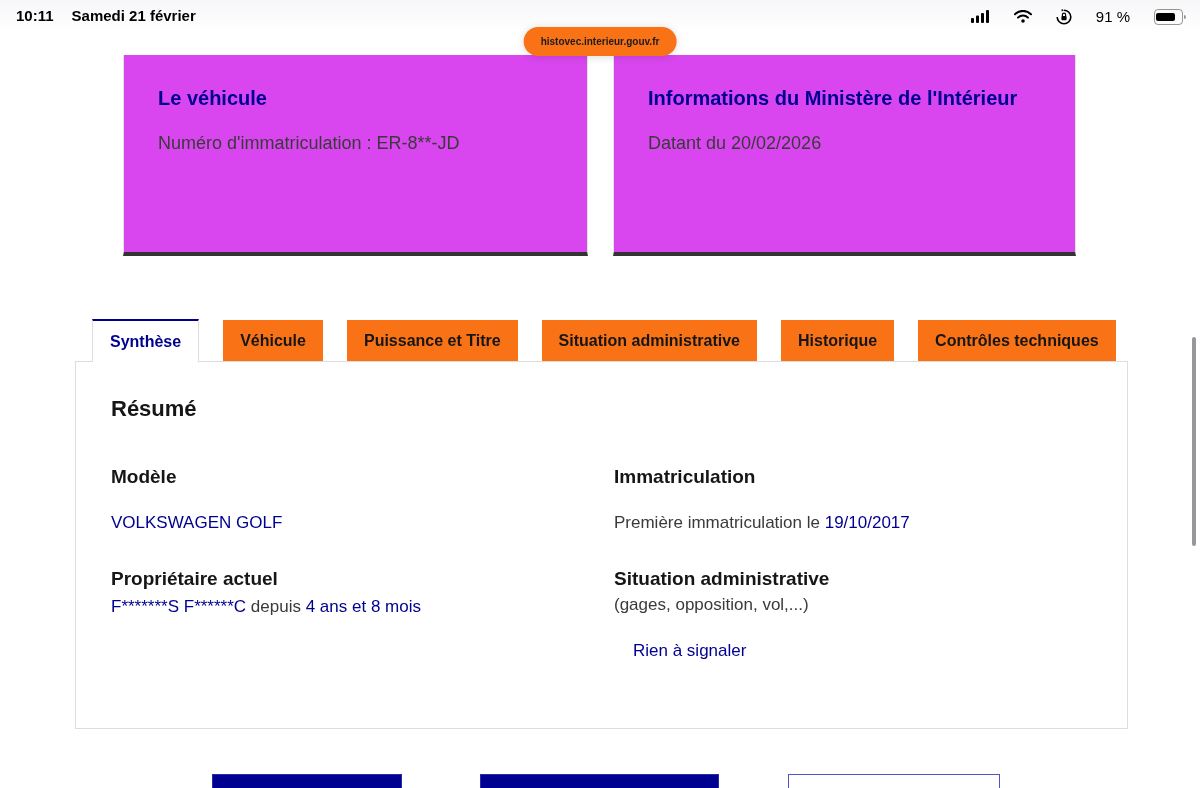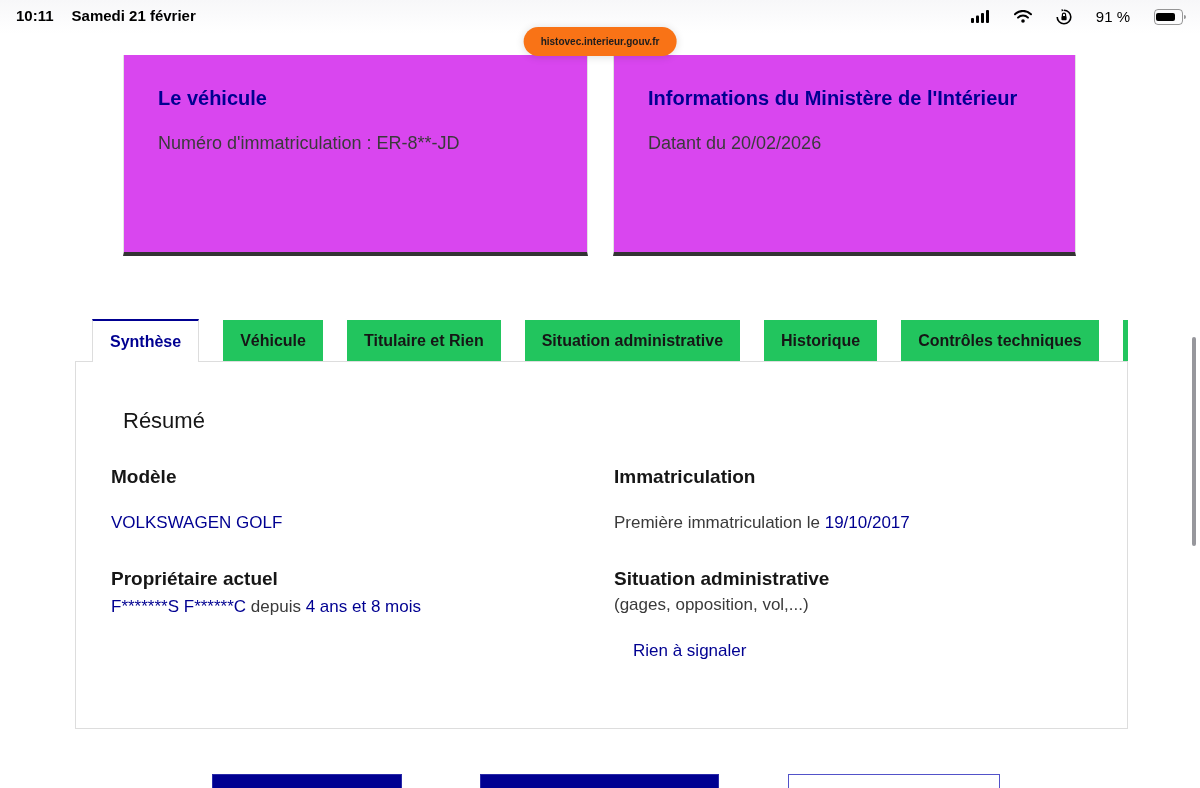--- a/index.html
+++ b/index.html
@@ -29,27 +29,27 @@
     border-left:1px solid #e3e3e3;border-right:1px solid #e3e3e3;border-bottom:4px solid #333;
     padding:28px 34px 0;}
   .card.card-1{left:123px;width:465px;}
   .card.card-2{left:613px;width:463px;}
   .card-title{color:#000091;font-size:20px;font-weight:700;line-height:30px;margin:0 0 13px;}
   .card-body{color:#3a3a3a;font-size:18px;line-height:24px;}
   
   .tabs{position:absolute;left:75px;top:318px;width:1053px;height:44px;box-sizing:border-box;
     padding-left:17px;display:flex;align-items:flex-end;gap:24px;overflow:hidden;z-index:3;}
   .tab{flex:0 0 auto;height:41px;line-height:41px;margin-bottom:1px;padding:0 17px;
-    background:#22c55e;color:#161616;font-size:16px;font-weight:700;white-space:nowrap;cursor:pointer;}
+    background:#f97316;color:#161616;font-size:16px;font-weight:700;white-space:nowrap;cursor:pointer;}
   .tab.active{height:41px;line-height:41px;margin-bottom:0;background:#fff;color:#000091;
     border-top:2px solid #000091;border-left:1px solid #ddd;border-right:1px solid #ddd;}
   
   .panel{position:absolute;left:75px;top:361px;width:1053px;height:368px;box-sizing:border-box;
     background:#fff;border:1px solid #ddd;z-index:2;}
-  .panel-title{position:absolute;left:35px;top:34px;font-size:22px;font-weight:400;color:#161616;margin:12px;}
+  .panel-title{position:absolute;left:35px;top:34px;font-size:22px;font-weight:700;color:#161616;margin:0;}
   .col{position:absolute;top:103px;width:470px;}
   .col-left{left:35px;}
   .col-right{left:538px;}
   .sec-heading{font-size:19px;font-weight:700;color:#161616;margin:0;line-height:24px;}
   .line{font-size:17px;color:#3a3a3a;line-height:24px;margin:0;}
   .blue{color:#000091;}
   .m-top-22{margin-top:22px;}
   .m-top-6{margin-top:6px;}
   .m-top-32{margin-top:32px;}
   .m-top-4{margin-top:4px;}
@@ -117,21 +117,21 @@
   <p class="card-body">Numéro d'immatriculation : ER-8**-JD</p>
 </div>
 <div class="card card-2">
   <p class="card-title">Informations du Ministère de l'Intérieur</p>
   <p class="card-body">Datant du 20/02/2026</p>
 </div>
 
 <div class="tabs">
   <div class="tab active">Synthèse</div>
   <div class="tab">Véhicule</div>
-  <div class="tab">Titulaire et Rien</div>
+  <div class="tab">Puissance et Titre</div>
   <div class="tab">Situation administrative</div>
   <div class="tab">Historique</div>
   <div class="tab">Contrôles techniques</div>
   <div class="tab">Kilométrage</div>
 </div>
 
 <div class="panel">
   <h2 class="panel-title">Résumé</h2>
 
   <div class="col col-left">

